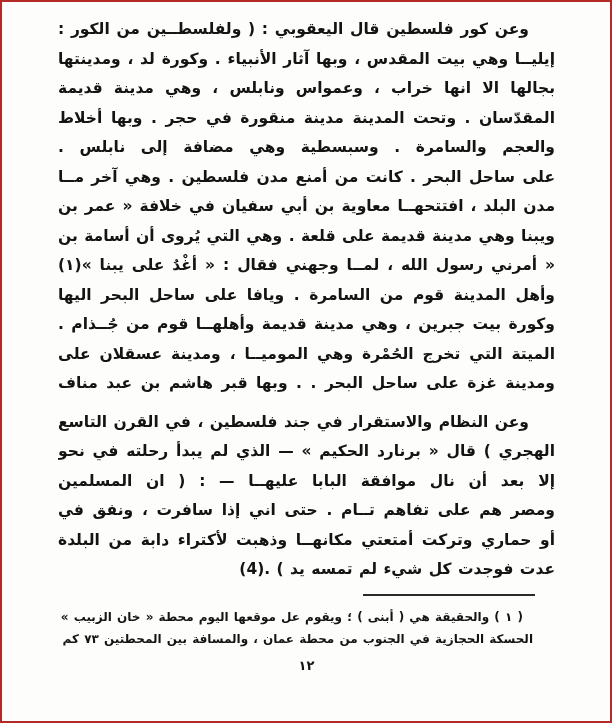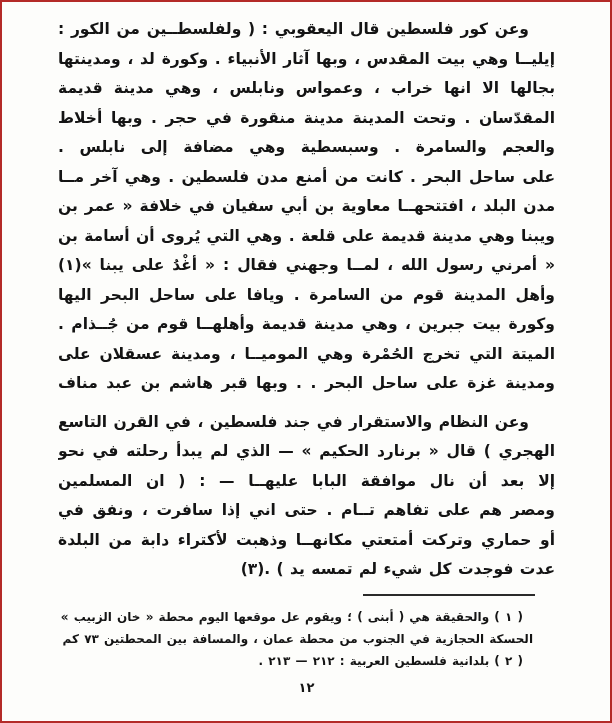--- a/index.html
+++ b/index.html
@@ -101,28 +101,27 @@
       <p class="line">الميتة التي تخرج الحُمْرة وهي الموميــا ، ومدينة عسقلان على ساحل البحر .</p>
       <p class="line last">ومدينة غزة على ساحل البحر . . وبها قبر هاشم بن عبد مناف »(٢) .</p>
     </div>
 
     <div class="para2">
       <p class="line first">وعن النظام والاستقرار في جند فلسطين ، في القرن التاسع الميلادي ( الثالث</p>
       <p class="line">الهجري ) قال « برنارد الحكيم » — الذي لم يبدأ رحلته في نحو عــام ٨٦٧ م</p>
       <p class="line">إلا بعد أن نال موافقة البابا عليهــا — : ( ان المسلمين والمسيحيين في القدس</p>
       <p class="line">ومصر هم على تفاهم تــام . حتى اني إذا سافرت ، ونفق في الطريق جملي</p>
       <p class="line">أو حماري وتركت أمتعتي مكانهــا وذهبت لأكتراء دابة من البلدة المجاورة</p>
-      <p class="line last">عدت فوجدت كل شيء لم تمسه يد ) .(٣)</p>
+      <p class="line last">عدت فوجدت كل شيء لم تمسه يد ) .(4)</p>
     </div>
 
   </div>
 
   <div class="footnote-sep"></div>
 
   <div class="footnotes">
     <p class="fn-line">( ١ ) والحقيقة هي ( أبنى ) ؛ ويقوم عل موقعها اليوم محطة « خان الزبيب » من محطات</p>
     <p class="fn-line cont">الحسكة الحجازية في الجنوب من محطة عمان ، والمسافة بين المحطتين ٧٣ كم .</p>
-    <p class="fn-line">( ٢ ) بلدانية فلسطين العربية : ٢١٢ — ٢١٣ .</p>
   </div>
 
   <div class="page-number">١٢</div>
 
 </div>
 
 </body></html>

